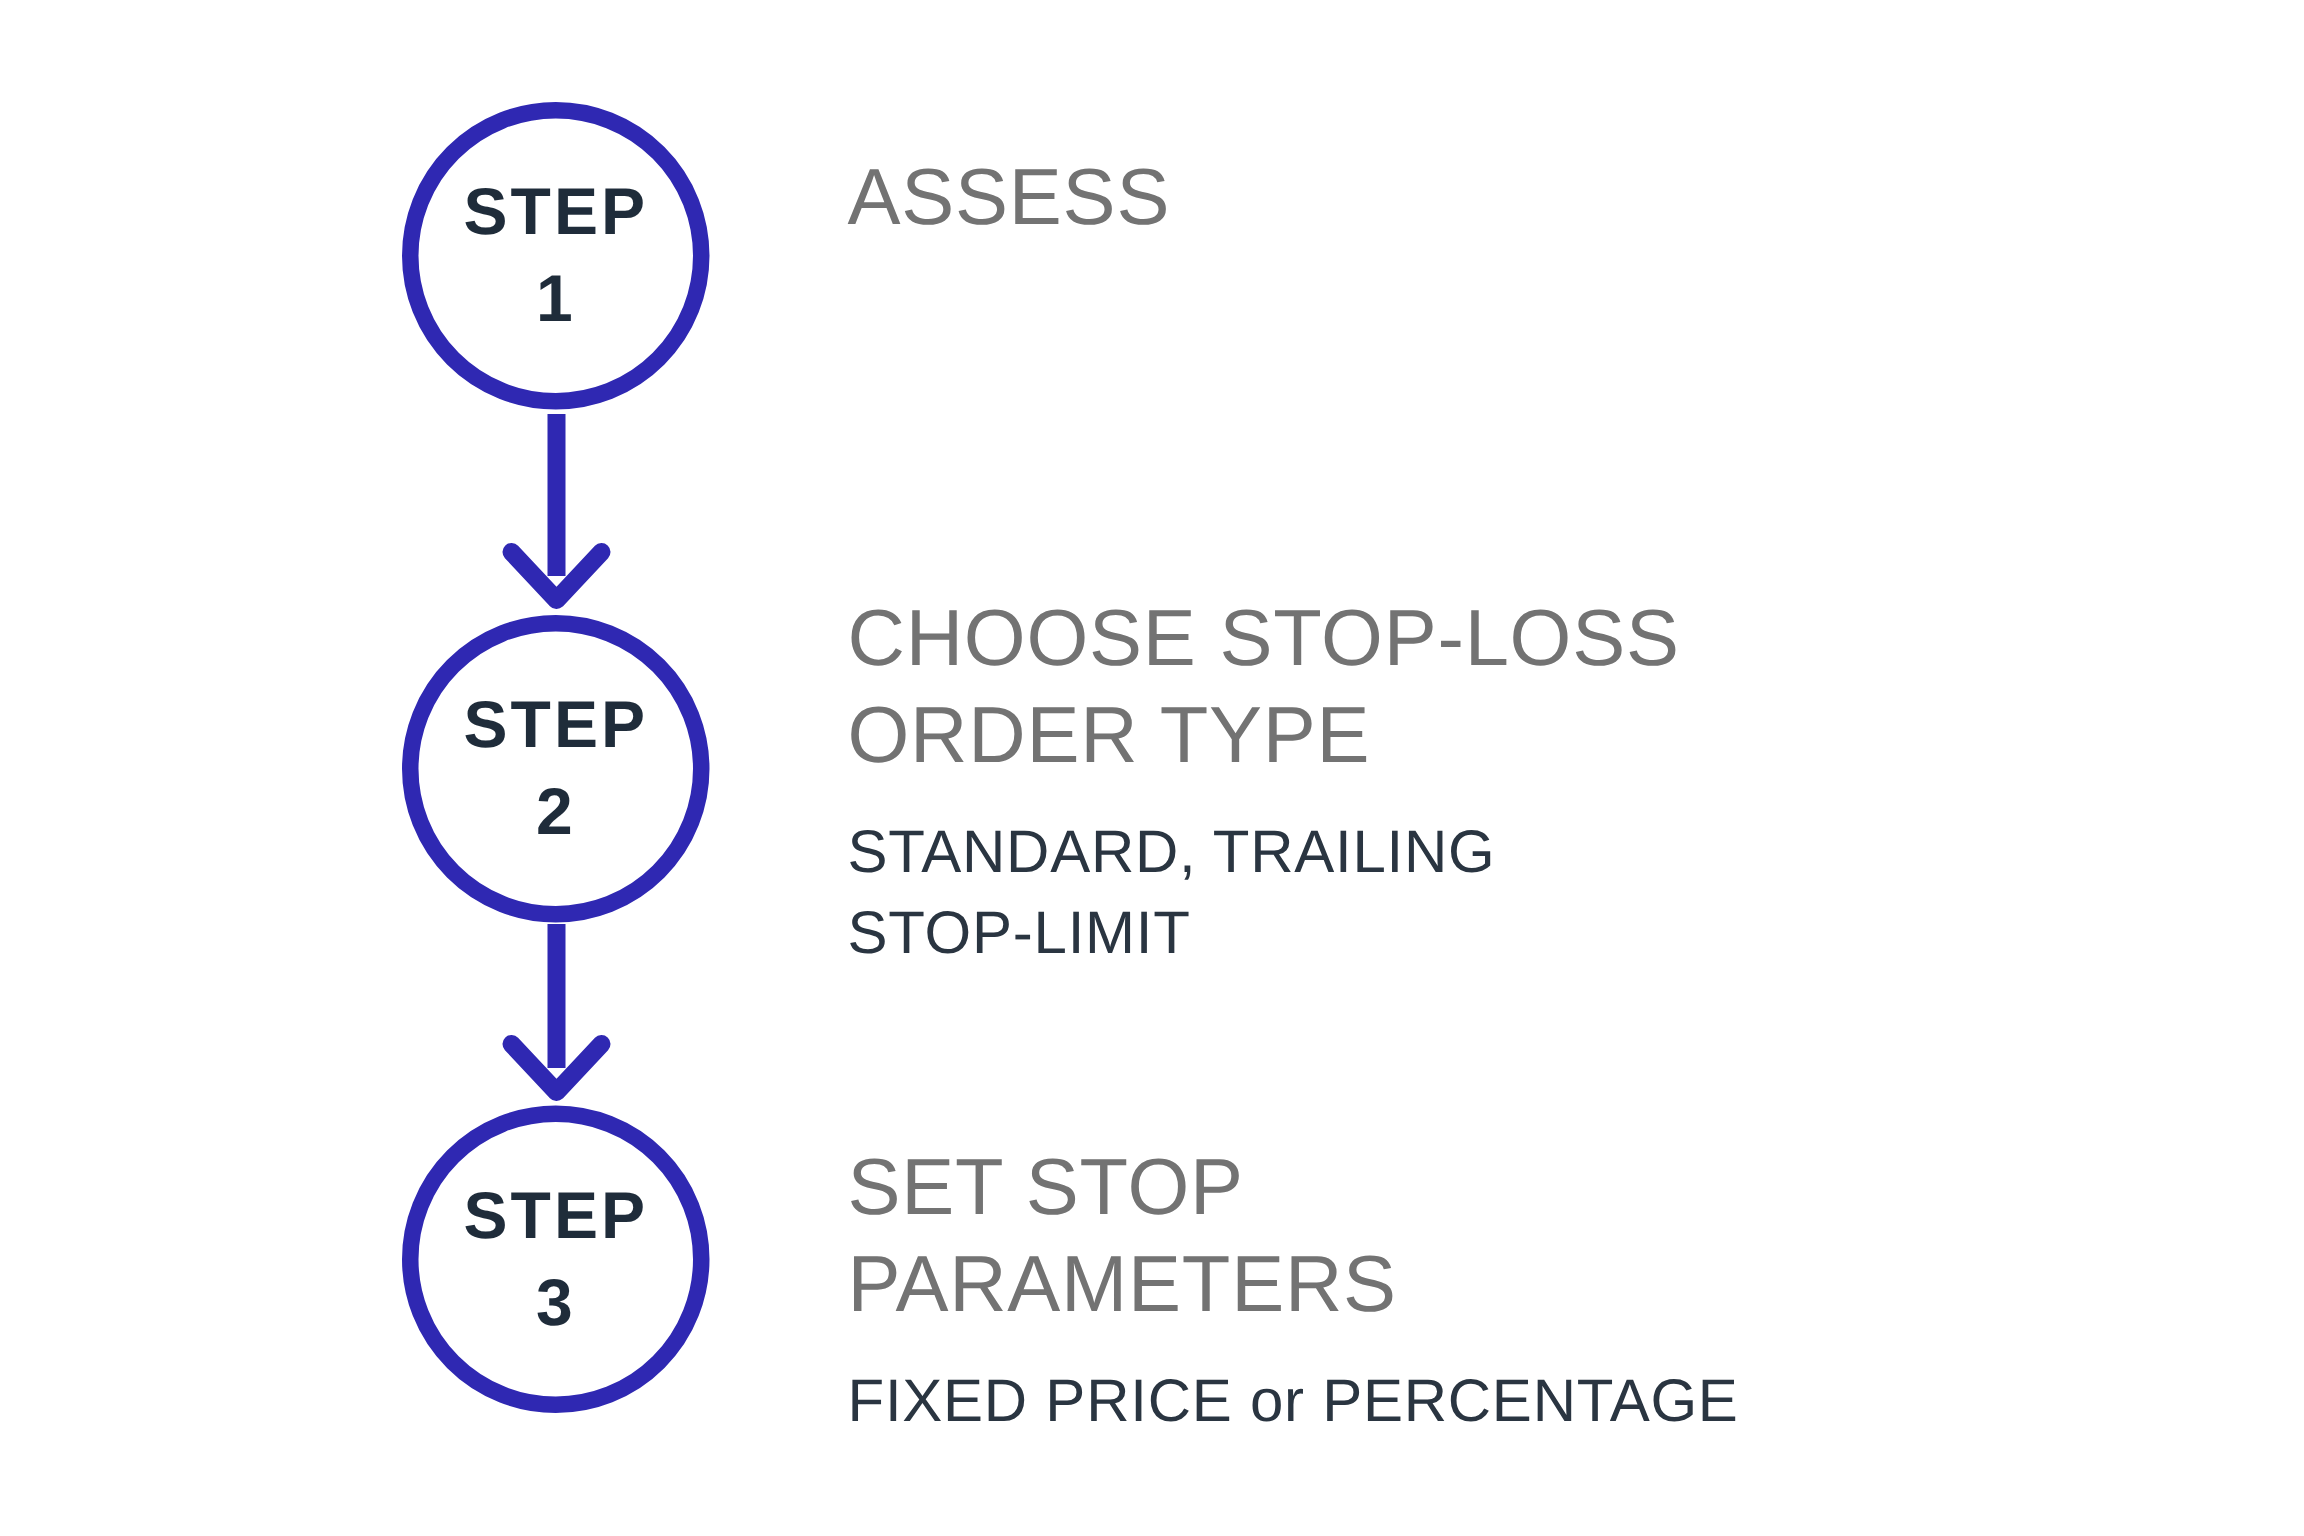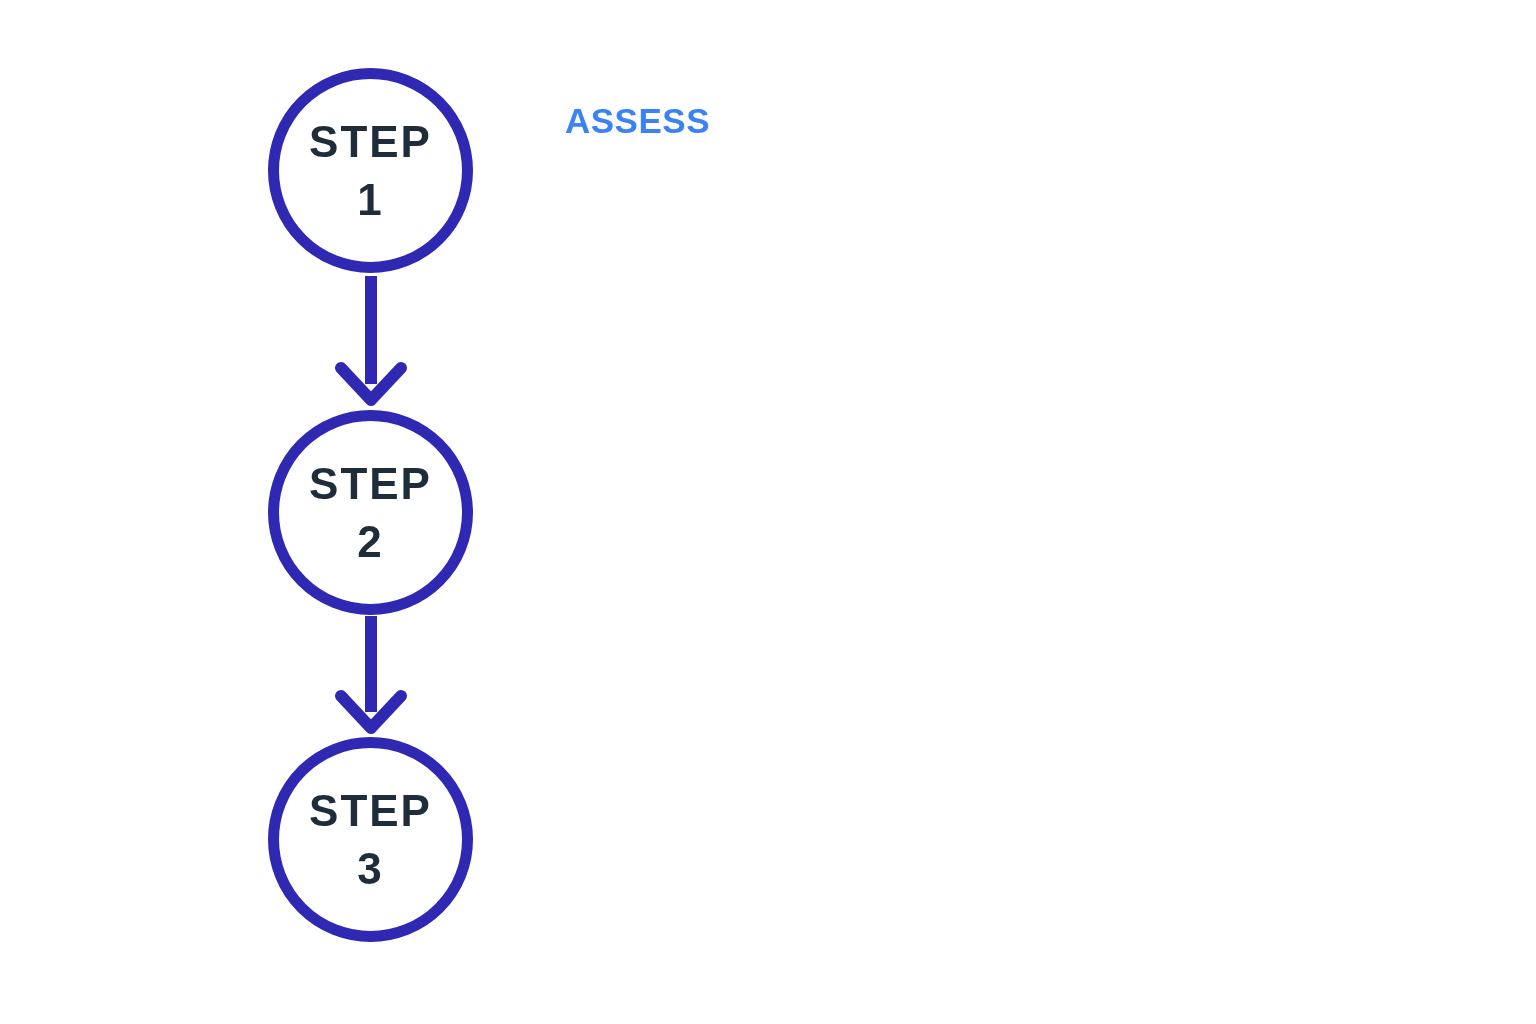--- a/index.html
+++ b/index.html
@@ -38,25 +38,25 @@
   .circle-text span { display: block; }
   .arrow {
     position: absolute;
   }
   .text-block {
     position: absolute;
     left: 565px;
     width: 760px;
   }
   .title {
-    font-weight: 700;
-    font-size: 35px;
+    font-weight: 400;
+    font-size: 53px;
     line-height: 1.22;
     letter-spacing: 0.5px;
-    color: #3b82f6;
+    color: #737373;
   }
   .title span { display: block; }
   .subtitle {
     margin-top: 18px;
     font-weight: 400;
     font-size: 40px;
     line-height: 1.35;
     letter-spacing: 0.5px;
     color: #2a3541;
   }
@@ -83,26 +83,45 @@
     <line x1="40" y1="0" x2="40" y2="108" stroke="#2f28b2" stroke-width="12"></line>
     <path d="M10 92 L40 124 L70 92" fill="none" stroke="#2f28b2" stroke-width="12" stroke-linecap="round" stroke-linejoin="round"></path>
   </svg>
 
   <div class="circle" style="left:268px; top:410px;">
     <div class="circle-text">
       <span>STEP</span>
       <span>2</span>
     </div>
   </div>
+  <div class="text-block" style="top:394px;">
+    <div class="title">
+      <span>CHOOSE STOP-LOSS</span>
+      <span>ORDER TYPE</span>
+    </div>
+    <div class="subtitle">
+      <span>STANDARD, TRAILING</span>
+      <span>STOP-LIMIT</span>
+    </div>
+  </div>
 
   <svg class="arrow" style="left:331px; top:616px;" width="80" height="120" viewBox="0 0 80 120">
     <line x1="40" y1="0" x2="40" y2="96" stroke="#2f28b2" stroke-width="12"></line>
     <path d="M10 80 L40 112 L70 80" fill="none" stroke="#2f28b2" stroke-width="12" stroke-linecap="round" stroke-linejoin="round"></path>
   </svg>
 
   <div class="circle" style="left:268px; top:737px;">
     <div class="circle-text">
       <span>STEP</span>
       <span>3</span>
     </div>
   </div>
+  <div class="text-block" style="top:760px;">
+    <div class="title">
+      <span>SET STOP</span>
+      <span>PARAMETERS</span>
+    </div>
+    <div class="subtitle">
+      <span>FIXED PRICE or PERCENTAGE</span>
+    </div>
+  </div>
 
 </div>
 
 </body></html>

